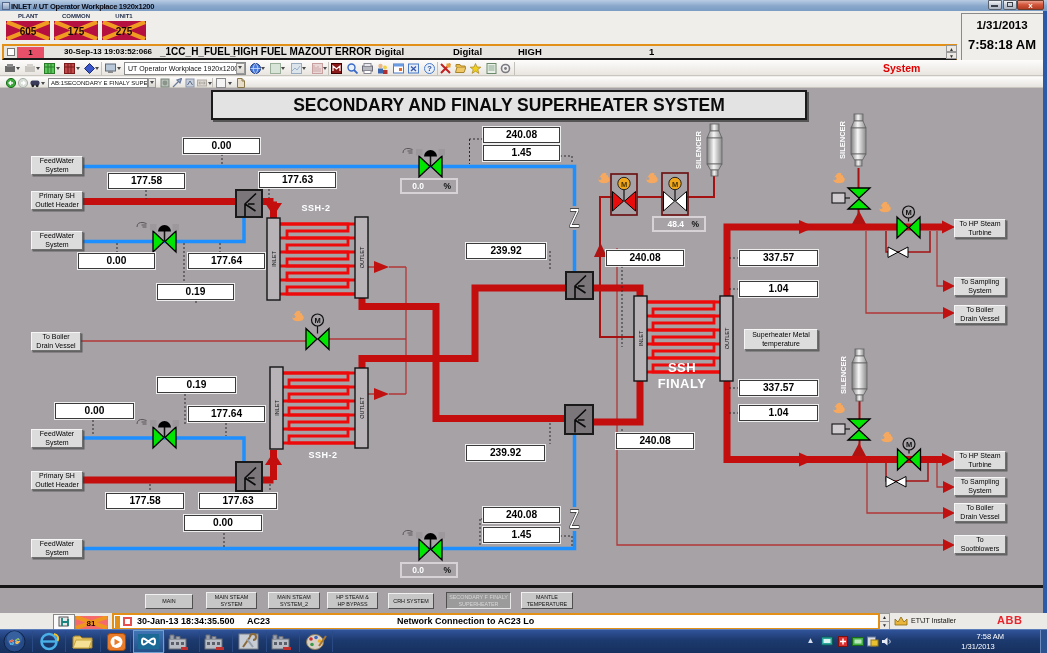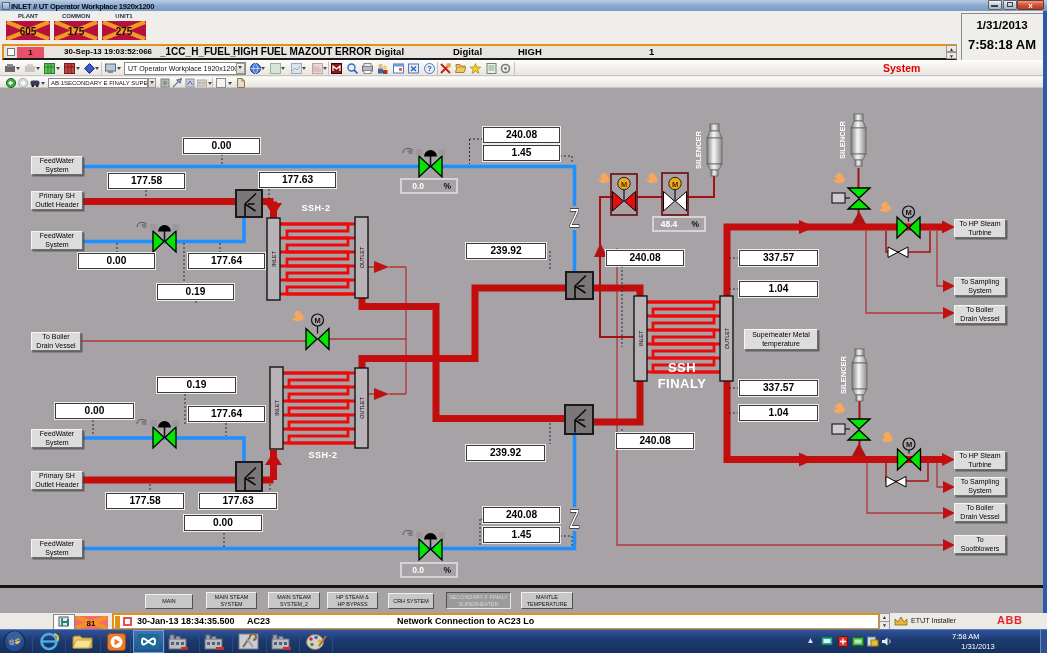--- a/index.html
+++ b/index.html
@@ -494,20 +494,21 @@
 <use href="#flame" x="292" y="310"></use>
 <use href="#flame" x="598" y="172"></use>
 <use href="#flame" x="646" y="172"></use>
 <use href="#flame" x="833" y="172"></use>
 <use href="#flame" x="879" y="201"></use>
 <use href="#flame" x="833" y="402"></use>
 <use href="#flame" x="881" y="431"></use>
 </g>
 </svg>
 
+<div class="abs" style="left:211px;top:90px;width:596px;height:30px;background:#e3e3e3;border:2px solid #1a1a1a;box-shadow:2px 2px 0 #555;text-align:center;font-size:17.5px;font-weight:bold;line-height:27px;color:#0a0a0a">SECONDARY AND FINALY SUPERHEATER SYSTEM</div>
 
 <div class="vb" style="left:183px;top:138px;width:77px">0.00</div>
 <div class="vb" style="left:108px;top:173px;width:77px">177.58</div>
 <div class="vb" style="left:259px;top:172px;width:77px">177.63</div>
 <div class="vb" style="left:78px;top:253px;width:77px">0.00</div>
 <div class="vb" style="left:188px;top:253px;width:77px">177.64</div>
 <div class="vb" style="left:157px;top:284px;width:77px">0.19</div>
 <div class="vb" style="left:483px;top:127px;width:77px">240.08</div>
 <div class="vb" style="left:483px;top:145px;width:77px">1.45</div>
 <div class="vb" style="left:466px;top:243px;width:80px">239.92</div>
@@ -539,21 +540,21 @@
 <div class="lb" style="left:954px;top:305px;width:52px;height:19px">To Boiler<br>Drain Vessel</div>
 <div class="lb" style="left:954px;top:451px;width:52px;height:19px">To HP Steam<br>Turbine</div>
 <div class="lb" style="left:954px;top:477px;width:52px;height:19px">To Sampling<br>System</div>
 <div class="lb" style="left:954px;top:503px;width:52px;height:19px">To Boiler<br>Drain Vessel</div>
 <div class="lb" style="left:954px;top:535px;width:52px;height:19px">To<br>Sootblowers</div>
 <div class="ro" style="left:400px;top:178px;width:58px">
       <span style="position:absolute;left:0;width:60%;text-align:center;color:#fff">0.0</span>
       <span style="position:absolute;right:5px;color:#111">%</span>
     </div>
 <div class="ro" style="left:652px;top:216px;width:54px">
-      <span style="position:absolute;left:0;width:60%;text-align:center;color:#fff">48.4</span>
+      <span style="position:absolute;left:0;width:60%;text-align:right;color:#fff">48.4</span>
       <span style="position:absolute;right:5px;color:#111">%</span>
     </div>
 <div class="ro" style="left:400px;top:562px;width:58px">
       <span style="position:absolute;left:0;width:60%;text-align:center;color:#fff">0.0</span>
       <span style="position:absolute;right:5px;color:#111">%</span>
     </div>
 <div class="wt" style="left:296px;top:203px;width:40px;font-size:9px;letter-spacing:0.5px">SSH-2</div>
 <div class="wt" style="left:303px;top:450px;width:40px;font-size:9px;letter-spacing:0.5px">SSH-2</div>
 <div class="wt" style="left:656px;top:360px;width:52px;font-size:13px;letter-spacing:0.5px;line-height:1.25">SSH<br>FINALY</div>
 
@@ -684,16 +685,16 @@
       <rect x="2.5" y="3.5" width="7" height="4" fill="#b8e8b8"></rect>
     </svg>
 <svg class="abs" style="left:867px;top:636px" width="12" height="11">
       <rect x="0.5" y="1" width="8" height="9" fill="#d8dce8" stroke="#6a7a9a"></rect>
       <rect x="4" y="4" width="7" height="6" fill="#e8c030" stroke="#9a7a10"></rect>
     </svg>
 <svg class="abs" style="left:881px;top:636px" width="11" height="11">
       <path d="M1 4 H3.5 L6.5 1.5 V9.5 L3.5 7 H1 Z" fill="#e8ecf4"></path>
       <path d="M8 3.5 C9.5 5 9.5 6.5 8 7.5" stroke="#e8ecf4" fill="none"></path>
     </svg>
-<div class="abs" style="left:952px;top:632px;width:52px;text-align:left;font-size:7.5px;color:#fff">7:58 AM</div>
+<div class="abs" style="left:952px;top:632px;width:52px;text-align:right;font-size:7.5px;color:#fff">7:58 AM</div>
 <div class="abs" style="left:952px;top:642px;width:52px;text-align:center;font-size:7.5px;color:#fff">1/31/2013</div>
 <div class="abs" style="left:1040px;top:630px;width:7px;height:23px;background:#2d5290;border-left:1px solid #6a8cc0"></div>
 
 </div>
 </body></html>

